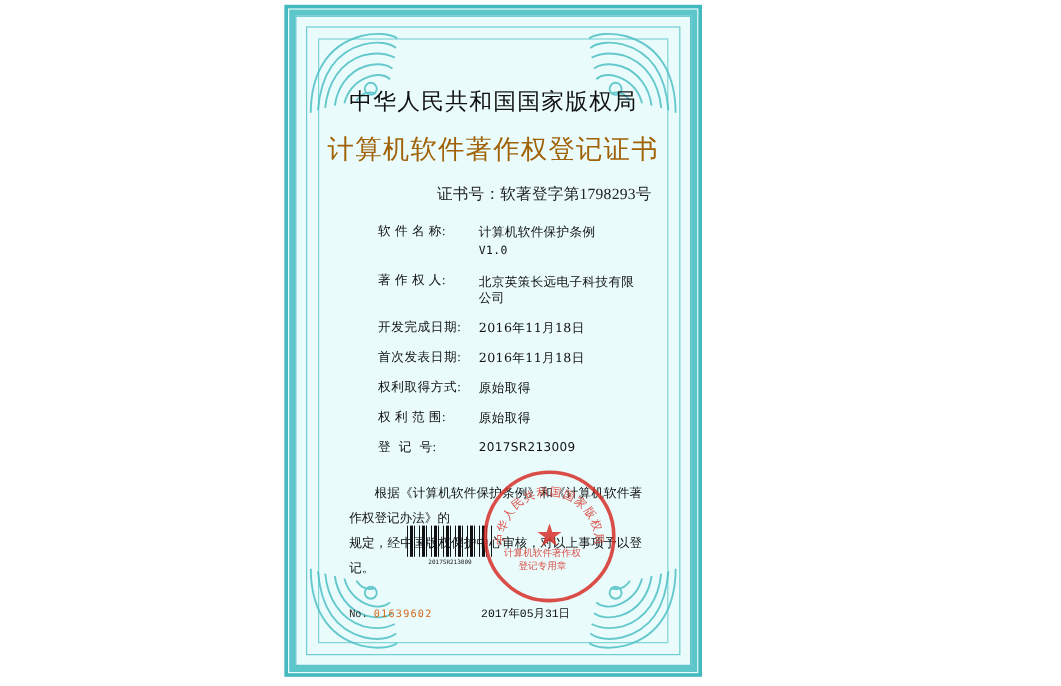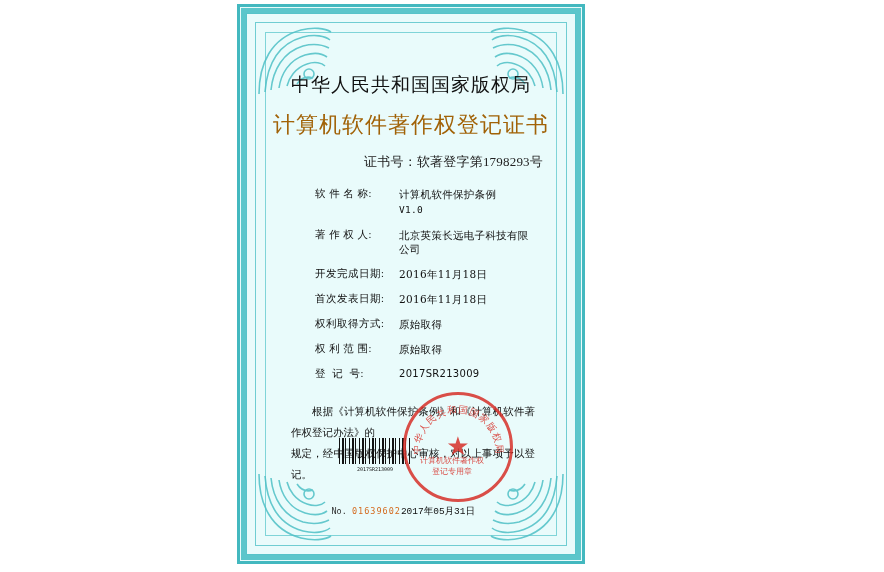--- a/index.html
+++ b/index.html
@@ -222,21 +222,21 @@
     color: #d7322b;
     font-family: "DejaVu Serif", serif;
   }
 
   .footer {
     position: absolute;
     left: 20px;
     right: 18px;
     bottom: 12px;
     display: flex;
-    justify-content: flex-end;
+    justify-content: space-between;
     align-items: baseline;
     font-size: 9px;
     color: #111;
   }
   .footer-no {
     font-family: "DejaVu Sans Mono", monospace;
     font-size: 8.5px;
     color: #333;
   }
   .footer-no .num { color: #d46a1e; letter-spacing: 1px; }

